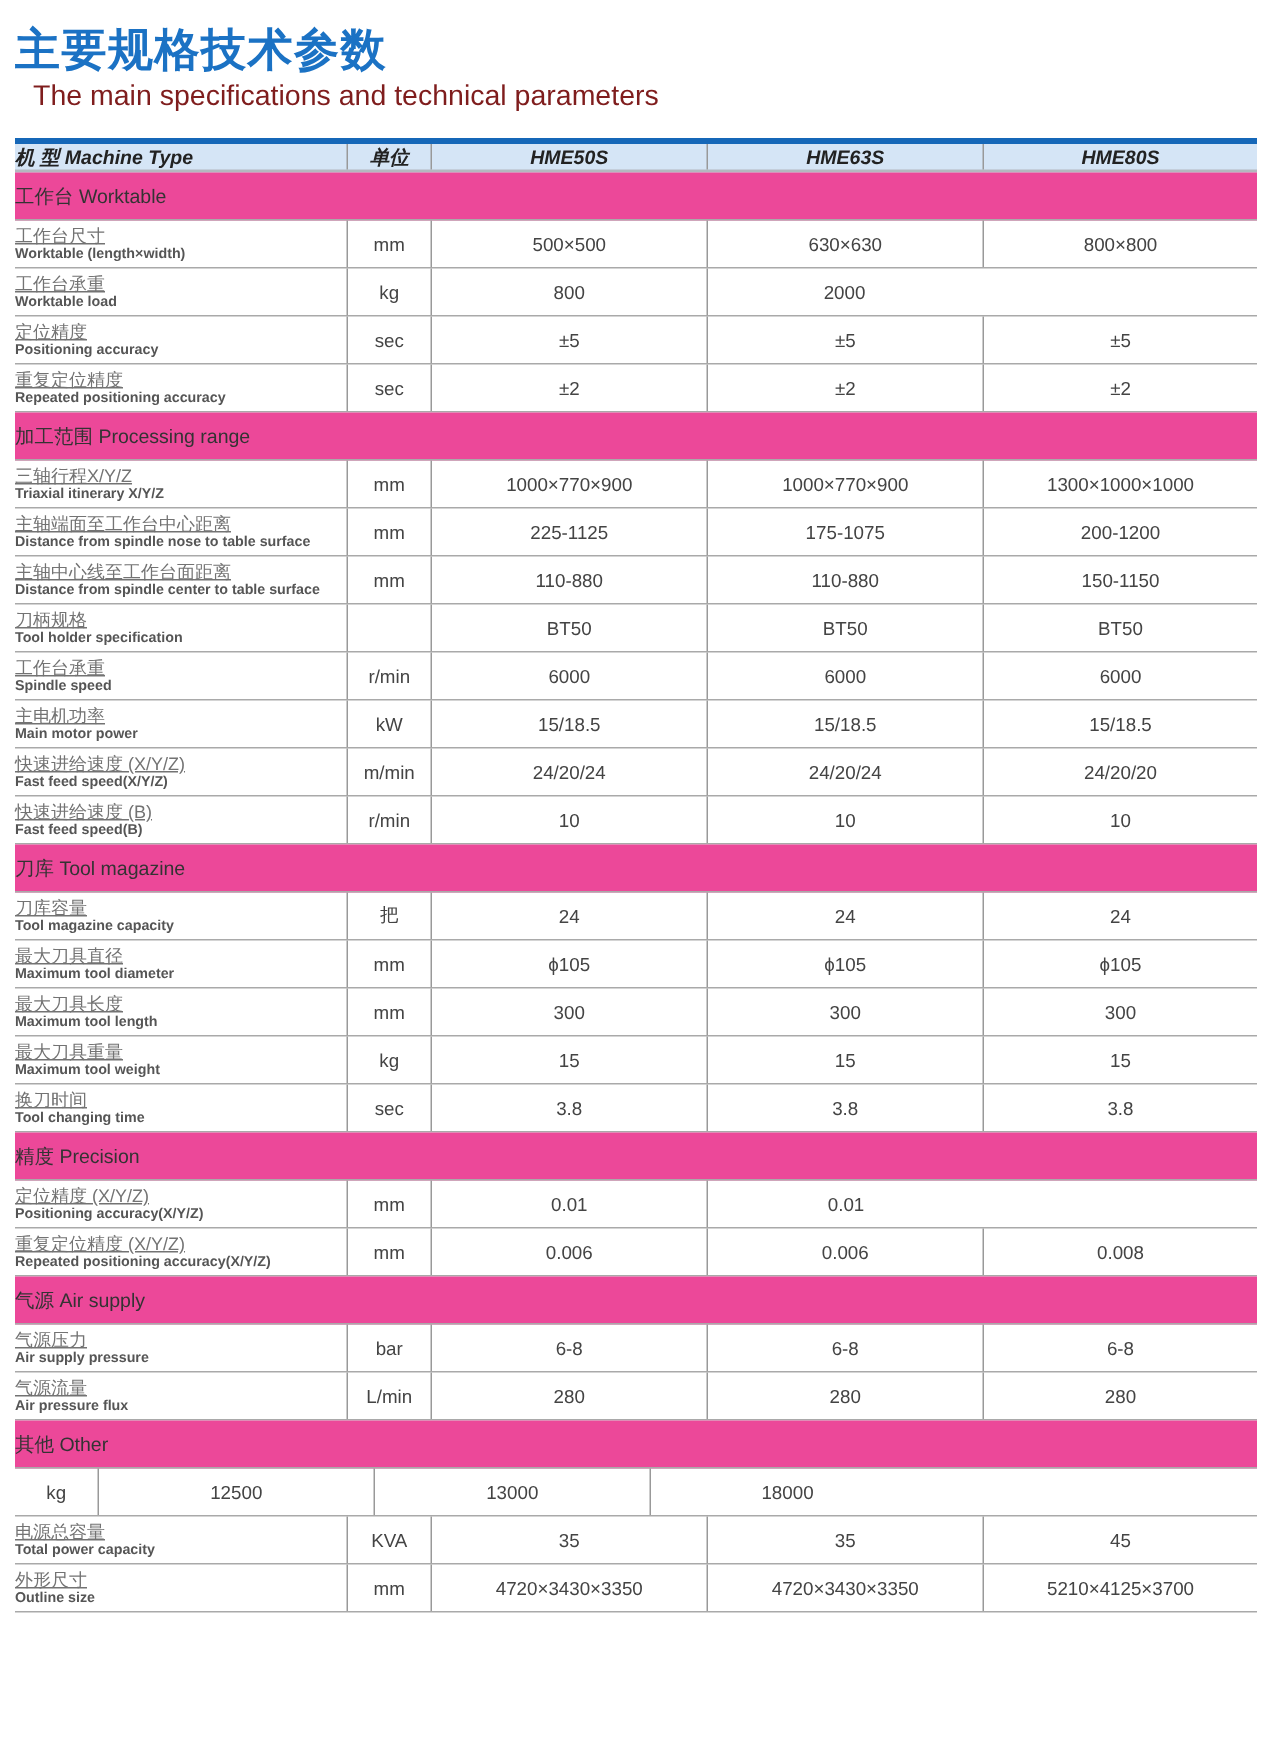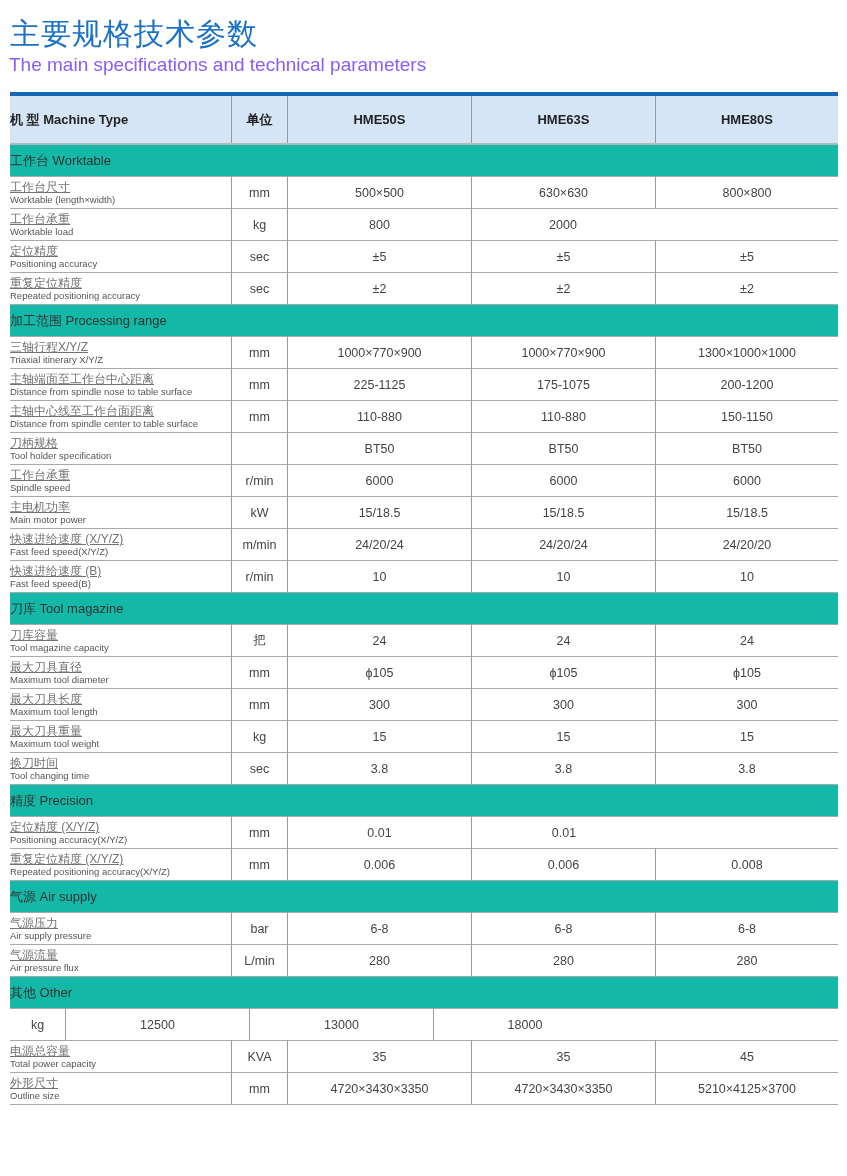--- a/index.html
+++ b/index.html
@@ -1,33 +1,33 @@
 <!DOCTYPE html>
 <html><head>
 <meta charset="utf-8">
 <style>
   html, body { margin:0; padding:0; background:#ffffff; }
   body { width:847px; height:1176px; position:relative; overflow:hidden; font-family:"Liberation Sans", "DejaVu Sans", sans-serif; color:#333; }
-  .title { position:absolute; left:10px; top:14px; font-size:30px; font-weight:normal; color:#1b72c4; letter-spacing:1px; line-height:40px; font-family:"DejaVu Sans", sans-serif; }
-  .subtitle { position:absolute; left:9px; top:53px; font-size:19px; color:#8b5cf6; line-height:24px; }
+  .title { position:absolute; left:10px; top:14px; font-size:30px; font-weight:bold; color:#1b72c4; letter-spacing:1px; line-height:40px; font-family:"DejaVu Sans", sans-serif; }
+  .subtitle { position:absolute; left:22px; top:53px; font-size:19px; color:#7f1d1d; line-height:24px; }
   .table { position:absolute; left:10px; top:92px; width:828px; border-top:4px solid #1567b8; }
   .row { display:flex; height:32px; border-bottom:1px solid #a9a9a9; box-sizing:border-box; }
-  .row.header { height:49px; background:#d5e5f6; border-bottom:2px solid #b3b8bf; }
-  .row.section { background:#14b8a6; height:32px; }
+  .row.header { height:19px; background:#d5e5f6; border-bottom:2px solid #b3b8bf;font-style:italic; }
+  .row.section { background:#ec4899; height:32px; }
   .cell { box-sizing:border-box; display:flex; align-items:center; justify-content:center; font-size:12.5px; color:#444; border-right:1px solid #999; }
   .cell:last-child { border-right:none; }
   .c-label { width:222px; justify-content:flex-start; flex-direction:column; align-items:flex-start; padding-left:0; }
   .c-unit { width:56px; }
   .c-val { width:184px; }
   .c-val.last { width:182px;text-align:right; }
   .header .cell { font-weight:bold; font-size:13px; color:#222; }
   .header .c-label { flex-direction:row; align-items:center; }
   .section .sec-label { display:flex; align-items:center; font-size:13px; color:#333; padding-left:0; }
   .zh { font-size:12px; color:#737373; line-height:13px; margin-top:4px;text-decoration:underline; }
-  .en { font-size:9.5px; color:#555; line-height:11px; }
+  .en { font-size:9.5px; color:#555; line-height:11px;font-weight:bold; }
 </style>
 </head>
 <body>
 
 <div class="title">主要规格技术参数</div>
 <div class="subtitle">The main specifications and technical parameters</div>
 
 <div class="table" id="spec-table">
   <div class="row header">
     <div class="cell c-label">机 型 Machine Type</div>

